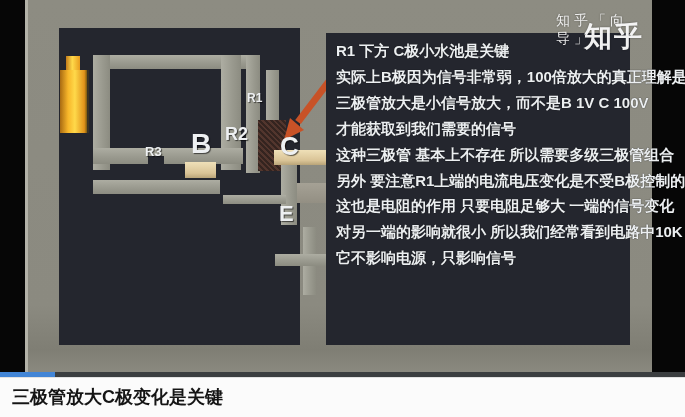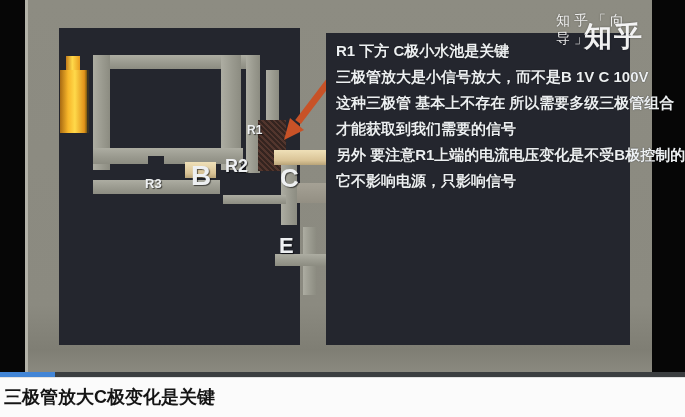--- a/index.html
+++ b/index.html
@@ -47,21 +47,21 @@
   .transistor { left:230px; top:120px; width:28px; height:51px; background:#46302a;
     background-image:repeating-linear-gradient(45deg,rgba(0,0,0,.25) 0 2px,rgba(120,70,55,.25) 2px 4px); }
 
   .plank { background:linear-gradient(180deg,#efe0b8,#d9c396 70%,#b9a478); }
   .plank-c { left:246px; top:150px; width:62px; height:15px; }
   .plank-b { left:157px; top:162px; width:31px; height:16px; }
   .slab-c  { left:256px; top:183px; width:51px; height:20px;
     background:linear-gradient(180deg,#a5a195,#938f83); }
 
   .scene-label { position:absolute; color:#eef0f2; font-weight:bold;
-    text-shadow:1px 1px 1px rgba(0,0,0,.6);margin-top:32px; }
+    text-shadow:1px 1px 1px rgba(0,0,0,.6); }
   .lbl-b  { left:163px; top:128px; font-size:28px; }
   .lbl-c  { left:252px; top:131px; font-size:26px; }
   .lbl-e  { left:251px; top:201px; font-size:22px; }
   .lbl-r1 { left:219px; top:91px;  font-size:12px; }
   .lbl-r2 { left:197px; top:124px; font-size:18px; }
   .lbl-r3 { left:117px; top:144px; font-size:13px;text-align:center; }
 
   .arrow-svg { position:absolute; left:250px; top:60px; }
 
   
@@ -71,21 +71,21 @@
     font-size:28px; font-weight:bold; letter-spacing:2px; text-shadow:0 0 2px rgba(0,0,0,.4); }
 
   
   .progress-track { position:absolute; left:0; top:372px; width:685px; height:5px; background:#3b3e40; }
   .progress-fill  { position:absolute; left:0; top:0; height:5px; background:#4285d6; }
 
   
   .caption-bar { position:absolute; left:0; top:377px; width:685px; height:40px;
     background:#fbfbfb; border-top:1px solid #e2e2e2; }
   .caption-title { color:#151515; font-size:18px; font-weight:bold; line-height:39px;
-    padding-left:4px; }
+    padding-left:12px; }
 </style>
 </head>
 <body>
 
 <div class="page">
 
   <div class="video-area">
     <div class="video-content">
 
       <div class="panel panel-circuit"></div>
@@ -118,24 +118,27 @@
 
       <span class="scene-label lbl-b">B</span>
       <span class="scene-label lbl-c">C</span>
       <span class="scene-label lbl-e">E</span>
       <span class="scene-label lbl-r1">R1</span>
       <span class="scene-label lbl-r2">R2</span>
       <span class="scene-label lbl-r3">R3</span>
 
       <div class="panel panel-text">
         <div class="annotation-line">R1 下方 C极小水池是关键</div>
+        <div class="annotation-line">实际上B极因为信号非常弱，100倍放大的真正理解是</div>
         <div class="annotation-line">三极管放大是小信号放大，而不是B 1V C 100V</div>
+        <div class="annotation-line">才能获取到我们需要的信号</div>
         <div class="annotation-line">这种三极管 基本上不存在 所以需要多级三极管组合</div>
-        <div class="annotation-line">才能获取到我们需要的信号</div>
         <div class="annotation-line">另外 要注意R1上端的电流电压变化是不受B极控制的</div>
+        <div class="annotation-line">这也是电阻的作用 只要电阻足够大 一端的信号变化</div>
+        <div class="annotation-line">对另一端的影响就很小 所以我们经常看到电路中10K</div>
         <div class="annotation-line">它不影响电源，只影响信号</div>
       </div>
 
       <div class="wm-small">知乎「向导」</div>
       <div class="wm-large">知乎</div>
     </div>
   </div>
 
   <div class="progress-track">
     <div class="progress-fill" id="progress-fill" style="width: 54.8px;"></div>

